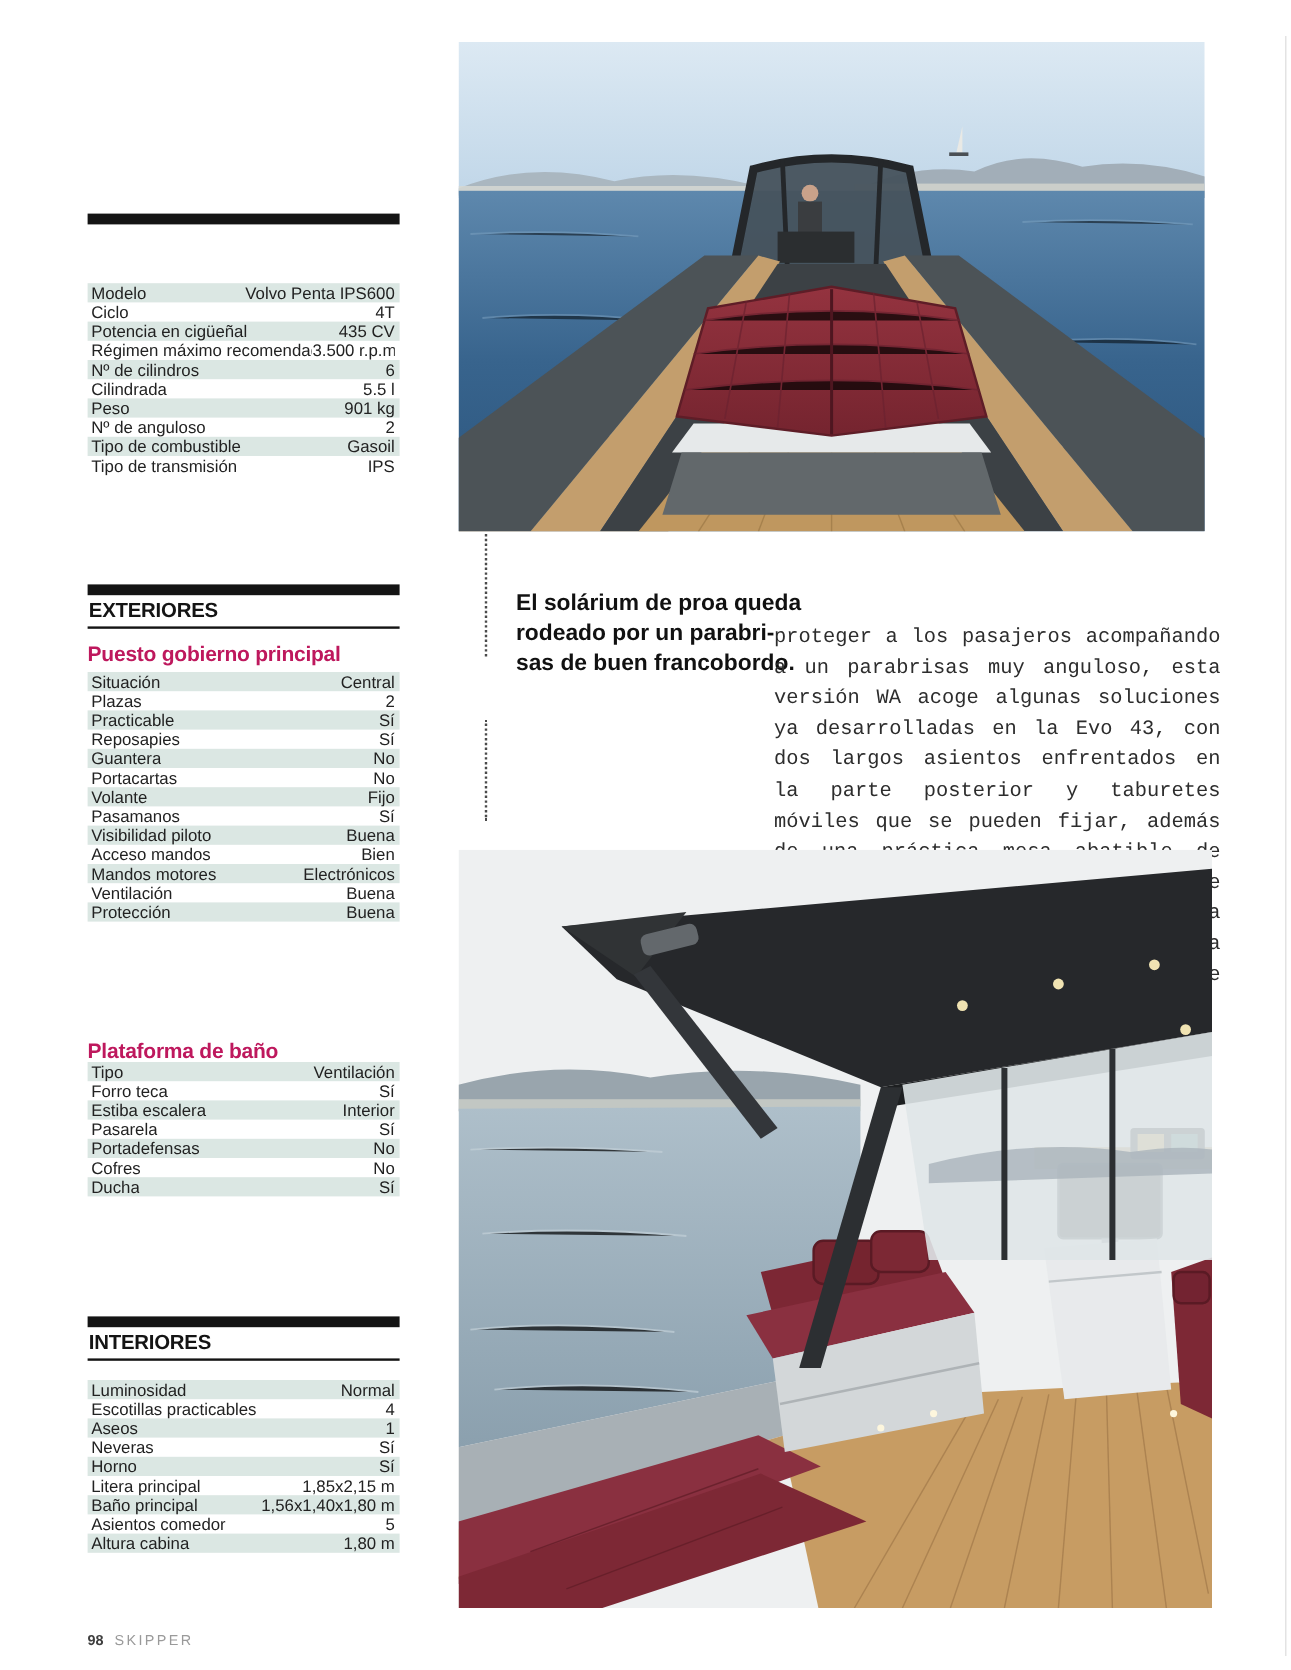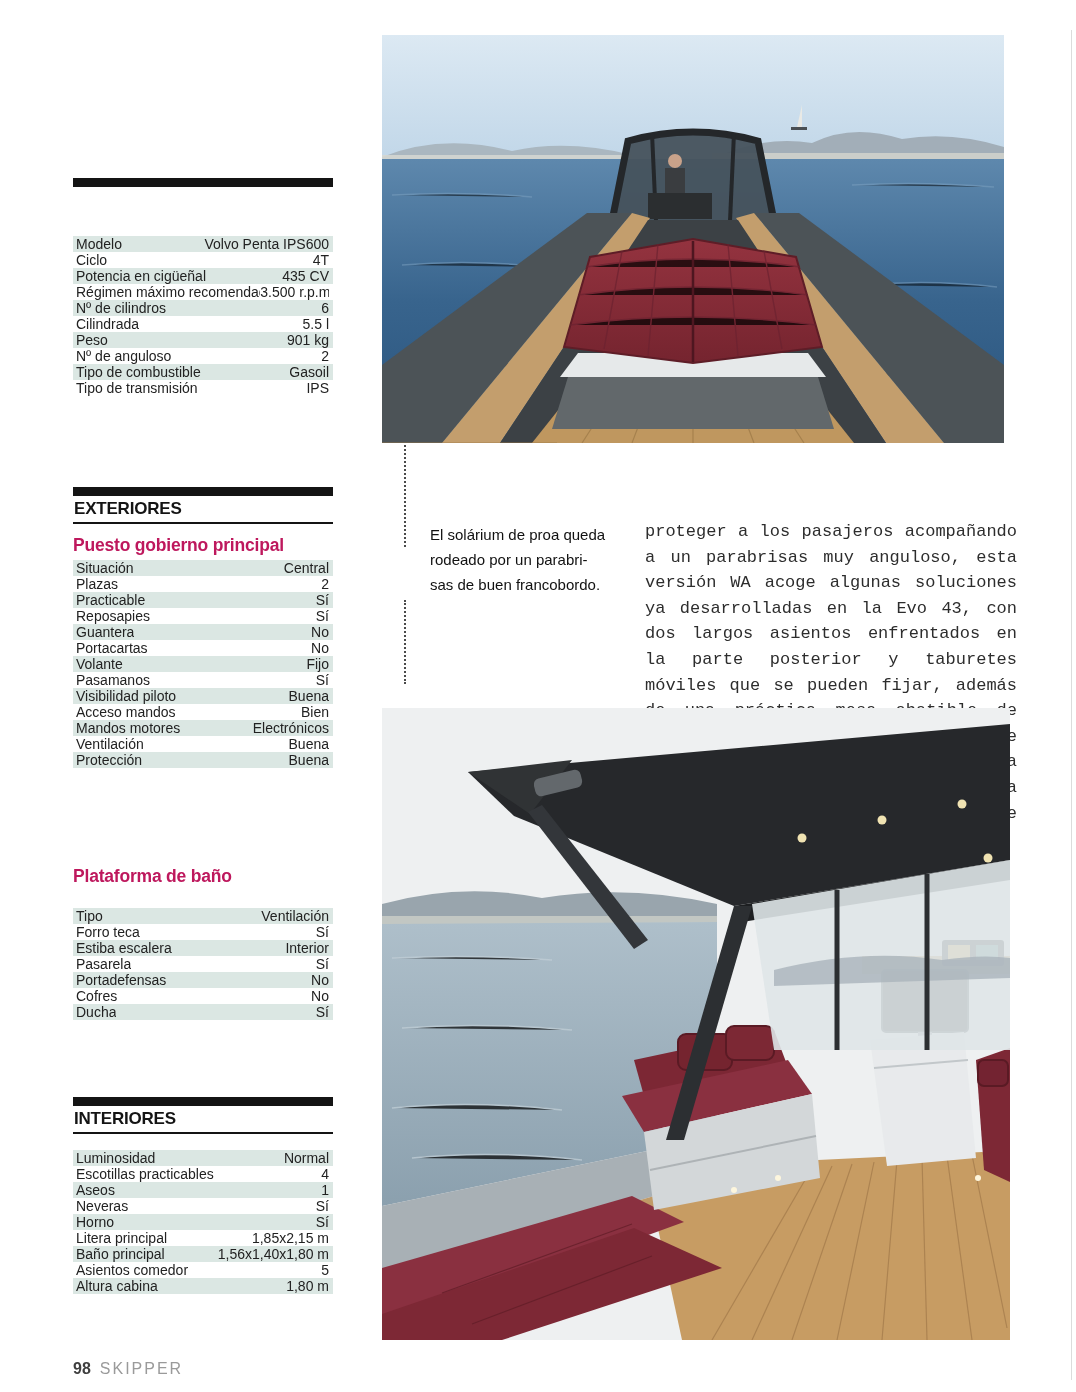--- a/index.html
+++ b/index.html
@@ -16,35 +16,35 @@
   .sub-title{font-size:17.5px;font-weight:bold;letter-spacing:-0.2px;color:#be185d;}
   .spec-table{width:260px;}
   .spec-row{display:flex;justify-content:space-between;align-items:center;
         height:16px;padding:0 4px 0 3px;font-size:14px;color:#222;white-space:nowrap;}
   .spec-table > div:nth-of-type(odd){background:#dbe7e3;}
   .spec-label{text-align:left;overflow:hidden;}
   .spec-value{text-align:right;overflow:hidden;}
 
   
   .dotline{position:absolute;left:404px;width:0;border-left:2px dotted #4a4a4a;}
-  .caption{position:absolute;left:430px;width:218px;font-size:15px;font-weight:normal;
-        line-height:25px;color:#111;margin-top:32px;}
+  .caption{position:absolute;left:430px;width:218px;font-size:19px;font-weight:bold;
+        line-height:25px;color:#111;}
   .caption div{white-space:nowrap;}
 
   
   .article{position:absolute;left:645px;top:487px;width:372px;
         font-family:Liberation Mono, monospace;font-size:17px;line-height:25.6px;
         color:#2d2d2d;text-align:justify;margin-top:32px;}
 
   
   .photo{position:absolute;overflow:hidden;}
   .photo svg{display:block;}
 
   
-  .footer{position:absolute;left:73px;top:1360px;font-size:16px;}
+  .footer{position:absolute;left:73px;top:1360px;font-size:12px;}
   .footer .pn{font-weight:bold;color:#3f3f3f;}
   .footer .mag{color:#9a9a9a;letter-spacing:2px;margin-left:9px;}
 </style>
 </head>
 <body>
 
 <div class="page">
 
   <div class="abs speccol sec-hdr" style="top:178px;">
     <div class="sec-bar"></div>
@@ -169,21 +169,21 @@
         <span class="spec-value">Buena</span>
       </div>
 
       <div class="spec-row">
         <span class="spec-label">Protección</span>
         <span class="spec-value">Buena</span>
       </div>
     </div>
 
   <div class="abs speccol sub-title" style="top:866px;">Plataforma de baño</div>
-  <div class="abs speccol spec-table" style="top:908px;">
+  <div class="abs speccol spec-table" style="top:885px;">
 
       <div class="spec-row">
         <span class="spec-label">Tipo</span>
         <span class="spec-value">Ventilación</span>
       </div>
 
       <div class="spec-row">
         <span class="spec-label">Forro teca</span>
         <span class="spec-value">Sí</span>
       </div>

